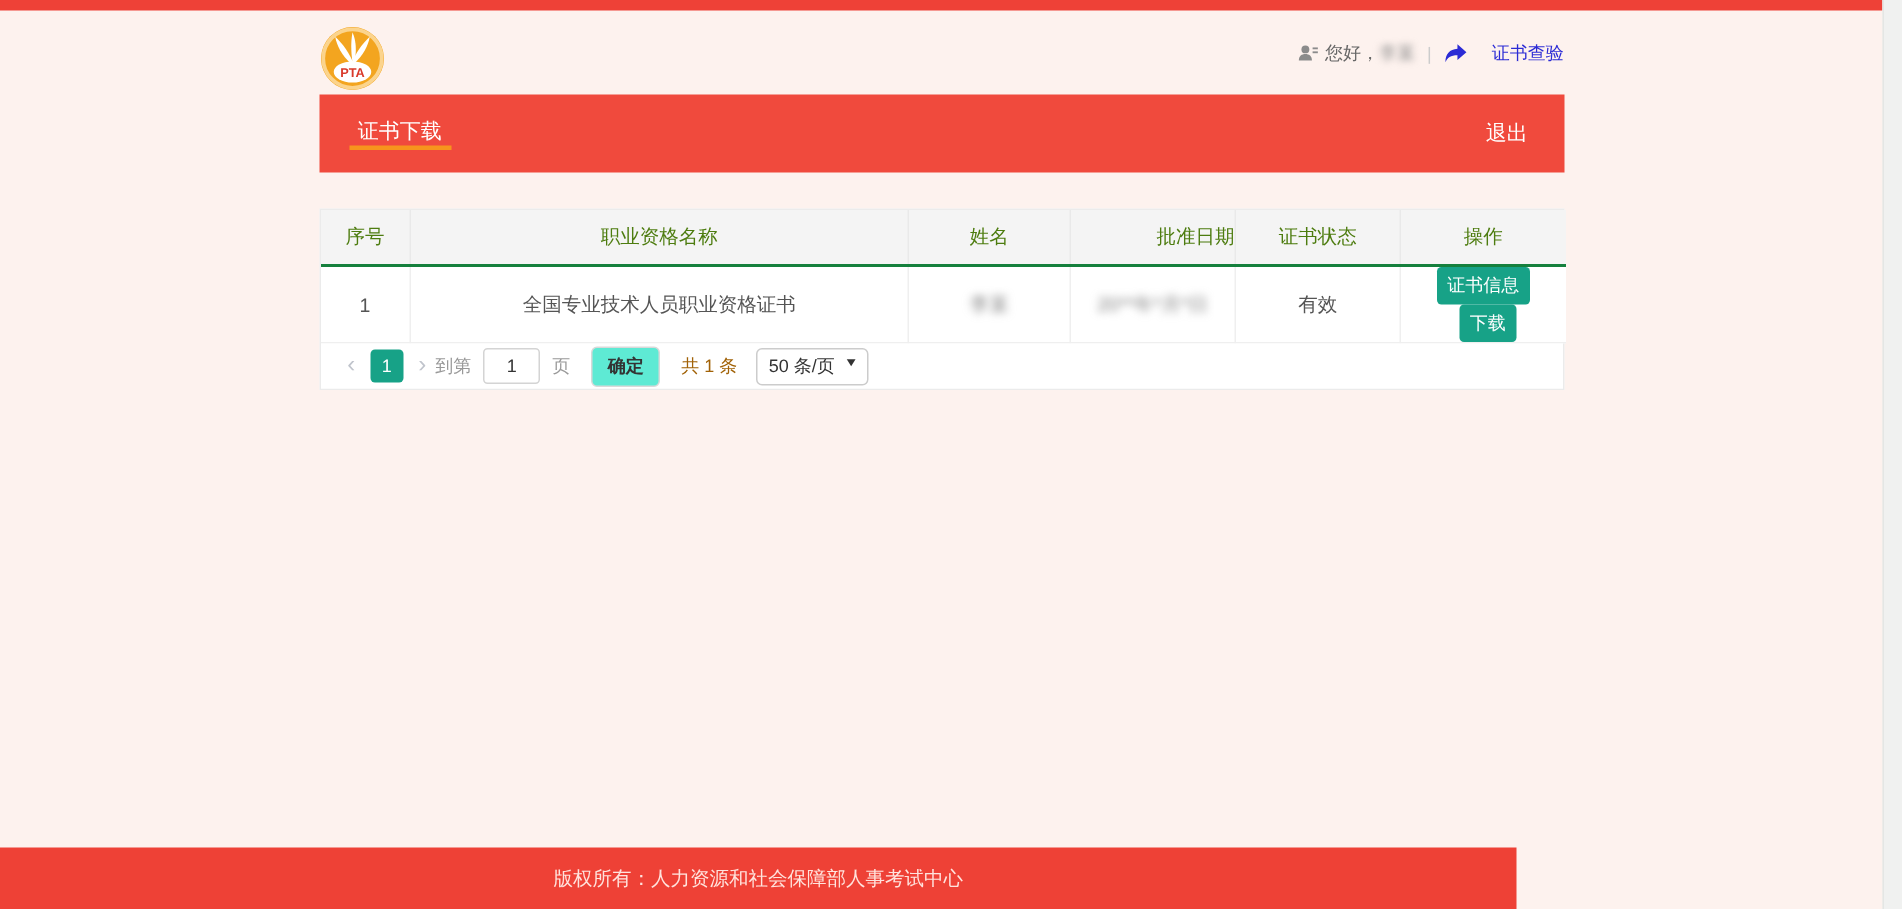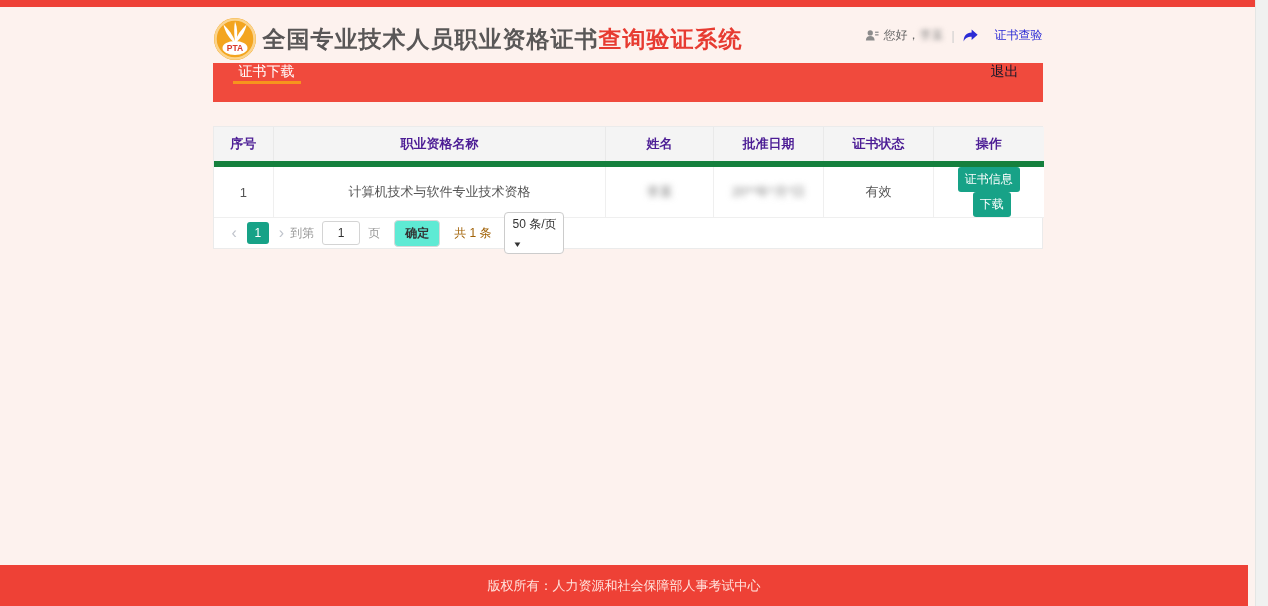--- a/index.html
+++ b/index.html
@@ -33,57 +33,57 @@
   .greeting .user-icon { margin-right: 4px; display: inline-flex; }
   .greeting .redacted { filter: blur(2.5px); color: #8a8a8a; }
   .greeting .divider { margin: 0 8px; color: #ccc; }
   .greeting .verify-link {
     color: #2b2bd5; text-decoration: none; display: inline-flex; align-items: center; gap: 17px;
     cursor: pointer; font-size: 12px;
   }
 
   
   .navbar {
-    height: 39px; background: #f04a3d;
-    display: flex; align-items: flex-start; justify-content: space-between;
+    height: 52px; background: #f04a3d;
+    display: flex; align-items: center; justify-content: space-between;
   }
   .nav-tab {
     margin-left: 20px; padding: 0 6px;
     display: flex; align-items: center;
     color: #fff; font-size: 14px; cursor: pointer;
     border-bottom: 3px solid #f7941d;
   }
   .nav-logout {
     margin-right: 24px; display: flex; align-items: center;
-    color: #0f172a; font-size: 14px; cursor: pointer;
+    color: #ffffff; font-size: 14px; cursor: pointer;
   }
 
   
   .table-card {
     margin-top: 24px; background: #fff;
     border: 1px solid #ebebeb;
   }
   table { width: 100%; border-collapse: collapse; table-layout: fixed; }
   th {
     background: #f4f4f4; height: 37px;
-    font-size: 13px; font-weight: bold; color: #4c1d95;
-    border-right: 1px solid #e9e9e9; border-bottom: 6px solid #15803d;
+    font-size: 13px; font-weight: normal; color: #4d7c0f;
+    border-right: 1px solid #e9e9e9; border-bottom: 2px solid #15803d;
   }
   th:last-child { border-right: none; }
   td {
     height: 37px; text-align: center;
     font-size: 13px; color: #555;
     border-right: 1px solid #efefef; border-bottom: 1px solid #efefef;
     background: #fff;
   }
   td:last-child { border-right: none; }
   .col-index { width: 60px; }
   .col-qual { width: 332px; }
   .col-name { width: 108px; }
-  .col-date { width: 110px; }
+  .col-date { width: 110px; text-align: right; }
   .col-status { width: 110px; }
   .col-actions { width: 110px; }
   .blurred { filter: blur(3px); color: #7d7d7d; }
 
   .btn-teal {
     display: inline-block; background: #17a287; color: #fff;
     font-size: 12px; padding: 4px 7px; border: none; border-radius: 3px;
     cursor: pointer; font-family: Liberation Serif, serif;
   }
   .btn-teal + .btn-teal { margin-left: 6px; }
@@ -113,28 +113,28 @@
     margin-left: 14px; padding: 4px 10px;
     background: #5eead4; border: 1px solid #d9d9d9; border-radius: 4px;
     font-size: 12px; font-weight: bold; color: #333; cursor: pointer;
     font-family: inherit;
   }
   .pg-total { margin-left: 14px; color: #a16207; }
   .pg-size {
     margin-left: 12px; padding: 3px 6px 3px 8px;
     border: 1px solid #ccc; border-radius: 4px;
     font-size: 12px; color: #333; background: #fff;
-    display: inline-flex; gap: 6px; cursor: pointer; flex-direction: column;
+    display: inline-flex; gap: 6px; cursor: pointer;
   }
   .pg-size .chev { font-size: 10px; color: #333; transform: scaleY(0.8); }
 
   
   .footer {
     position: absolute; left: 0; bottom: 0;
-    width: 1248px; height: 41px;
+    width: 1011px; height: 41px;
     background: #ee4136;
     display: flex; align-items: center; justify-content: center;
     font-size: 13px; color: #ffe3dd;
   }
 </style>
 </head>
 <body>
 
 <div class="viewport">
   <div class="topbar"></div>
@@ -146,21 +146,20 @@
         <svg width="44" height="44" viewBox="0 0 44 44">
           <circle cx="22" cy="22" r="21" fill="#f3a51f"></circle>
           <circle cx="22" cy="22" r="19.5" fill="none" stroke="#fbd48d" stroke-width="2.5"></circle>
           <path d="M20.5 25 C15 20 11.5 13.5 10.5 7.5 C16 12.5 19.8 18.5 22.3 24.4 Z" fill="#fff"></path>
           <path d="M22 24.5 C20.8 16.5 21 10 22 4.5 C24.6 10.5 24.8 17.5 23.2 24.5 Z" fill="#fff"></path>
           <path d="M23.5 25 C29 20 32.5 13.5 33.5 7.5 C28 12.5 24.2 18.5 21.7 24.4 Z" fill="#fff"></path>
           <ellipse cx="22" cy="31" rx="12.5" ry="7" fill="#fff"></ellipse>
           <text x="22" y="34" text-anchor="middle" font-size="8.5" font-weight="bold" fill="#d93a2b" font-family="Liberation Sans, sans-serif">PTA</text>
         </svg>
       </div>
-      <div class="title"><span>全国专业技术人员职业资格证书</span><span class="accent">查询验证系统</span></div>
 
       <div class="greeting">
         <span class="user-icon">
           <svg width="14" height="14" viewBox="0 0 16 16">
             <circle cx="6" cy="4.5" r="3" fill="#8b8b8b"></circle>
             <path d="M1 13 C1 9.5 3.2 8 6 8 C8.8 8 11 9.5 11 13 Z" fill="#8b8b8b"></path>
             <rect x="11.5" y="3" width="4" height="1.4" fill="#8b8b8b"></rect>
             <rect x="11.5" y="6" width="4" height="1.4" fill="#8b8b8b"></rect>
           </svg>
         </span>
@@ -193,21 +192,21 @@
             <th class="col-qual">职业资格名称</th>
             <th class="col-name">姓名</th>
             <th class="col-date">批准日期</th>
             <th class="col-status">证书状态</th>
             <th class="col-actions">操作</th>
           </tr>
         </thead>
         <tbody>
           <tr>
             <td>1</td>
-            <td>计算机技术与软件专业技术资格</td>
+            <td>全国专业技术人员职业资格证书</td>
             <td><span class="blurred">李某</span></td>
             <td><span class="blurred">20**年*月*日</span></td>
             <td>有效</td>
             <td>
               <button class="btn-teal">证书信息</button>
               <button class="btn-teal">下载</button>
             </td>
           </tr>
         </tbody>
       </table>

